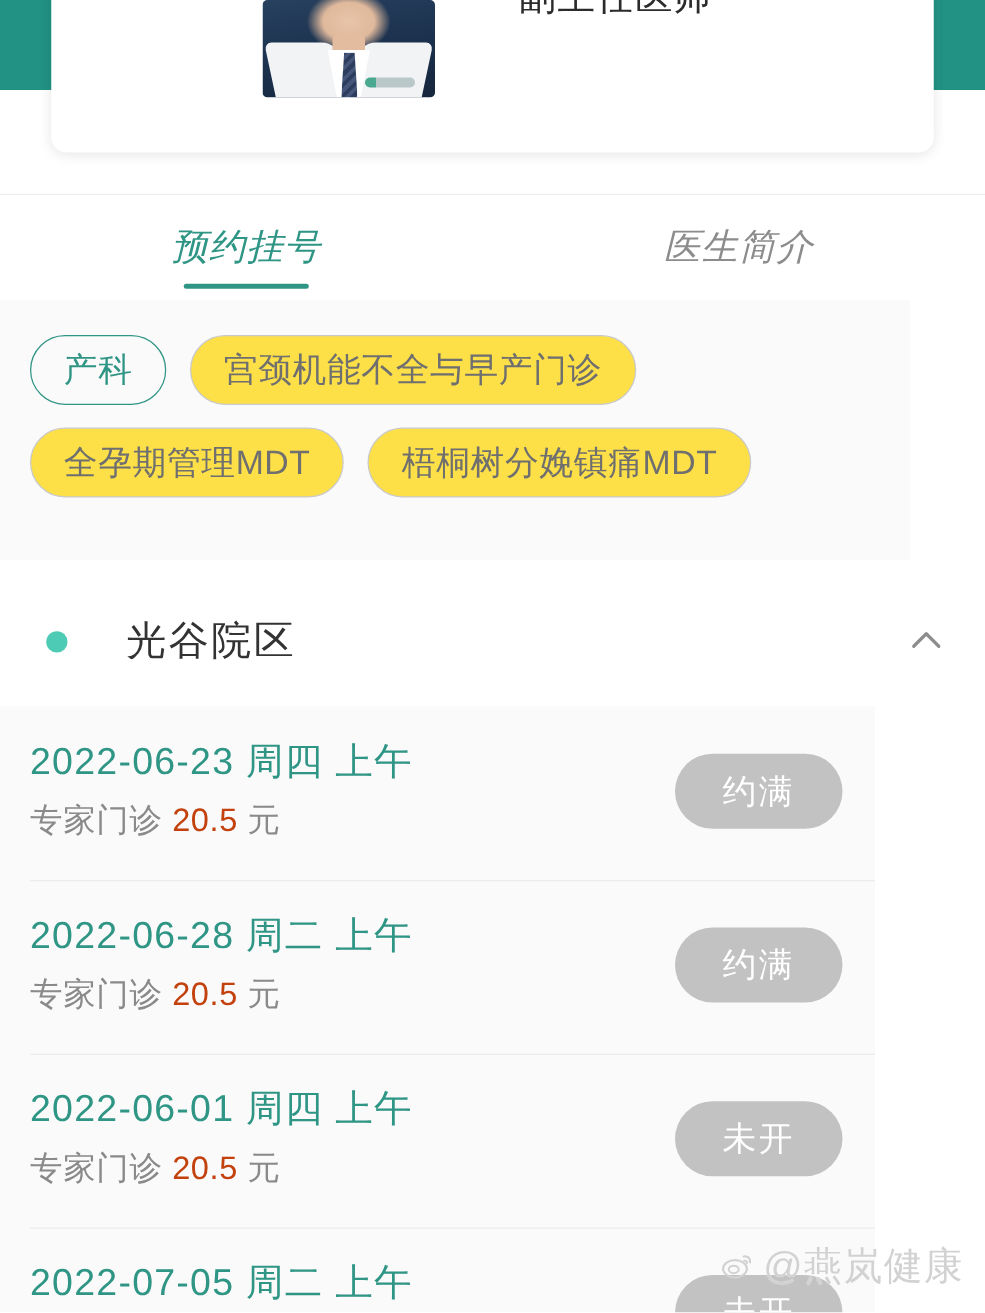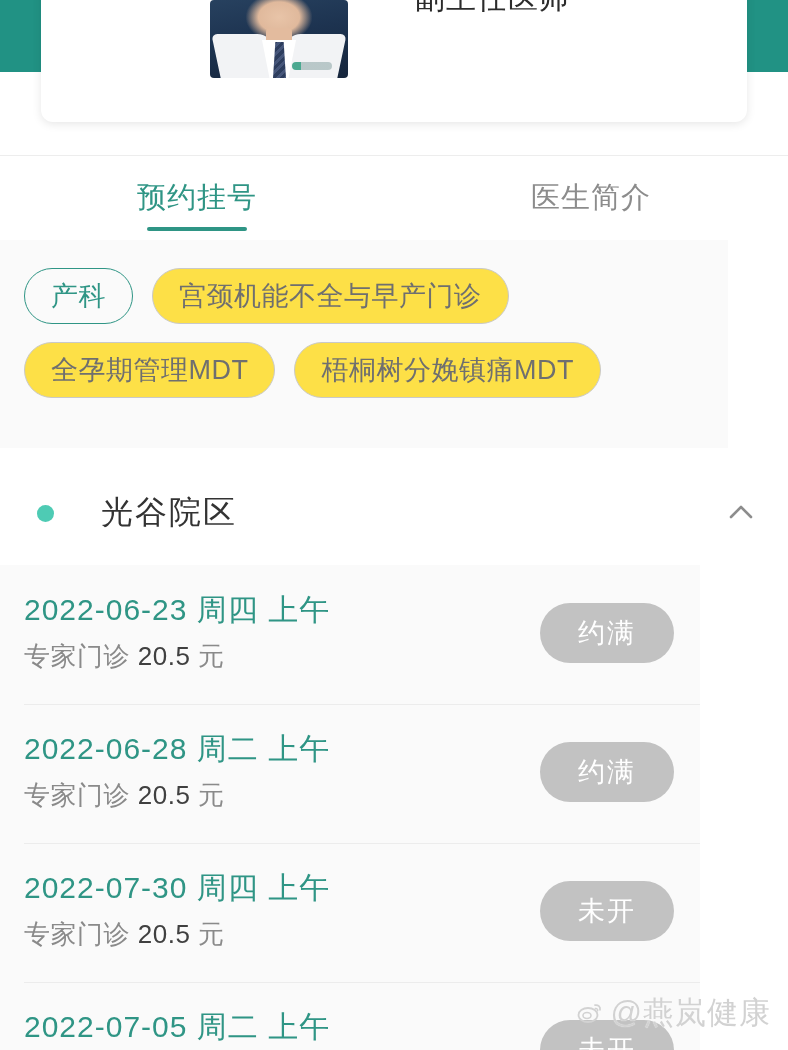--- a/index.html
+++ b/index.html
@@ -132,20 +132,21 @@
   }
   .tab {
     flex: 1 1 50%;
     position: relative;
     display: flex;
     align-items: center;
     justify-content: center;
     font-size: 29px;
     color: #8c8c8c;
     letter-spacing: 1px;
+    font-style: italic;
   }
   .tab.active { color: #2f9585; }
   .tab.active .tab-underline {
     position: absolute;
     bottom: 9px;
     left: 50%;
     margin-left: -50px;
     width: 100px;
     height: 4px;
     border-radius: 2px;
@@ -256,21 +257,21 @@
     white-space: nowrap;
   }
   .slot-meta {
     margin-top: 8px;
     font-size: 26px;
     color: #8a8a8a;
     letter-spacing: .5px;
     line-height: 34px;
     white-space: nowrap;
   }
-  .slot-price { color: #404040; }
+  .slot-price { color: #c2410c; }
   .slot-btn {
     position: absolute;
     right: 26px;
     top: 38px;
     width: 134px;
     height: 60px;
     border-radius: 30px;
     background: #c2c2c2;
     color: #ffffff;
     font-size: 27px;
@@ -379,21 +380,21 @@
         <span>专家门诊</span>
         <span class="slot-price">20.5</span>
         <span>元</span>
       </div>
       <button class="slot-btn">约满</button>
     </div>
 
     <div class="slot">
       <div class="slot-sep"></div>
       <div class="slot-date">
-        <span>2022-07-30</span>
+        <span>2022-06-01</span>
         <span>周四</span>
         <span>上午</span>
       </div>
       <div class="slot-meta">
         <span>专家门诊</span>
         <span class="slot-price">20.5</span>
         <span>元</span>
       </div>
       <button class="slot-btn">未开</button>
     </div>

